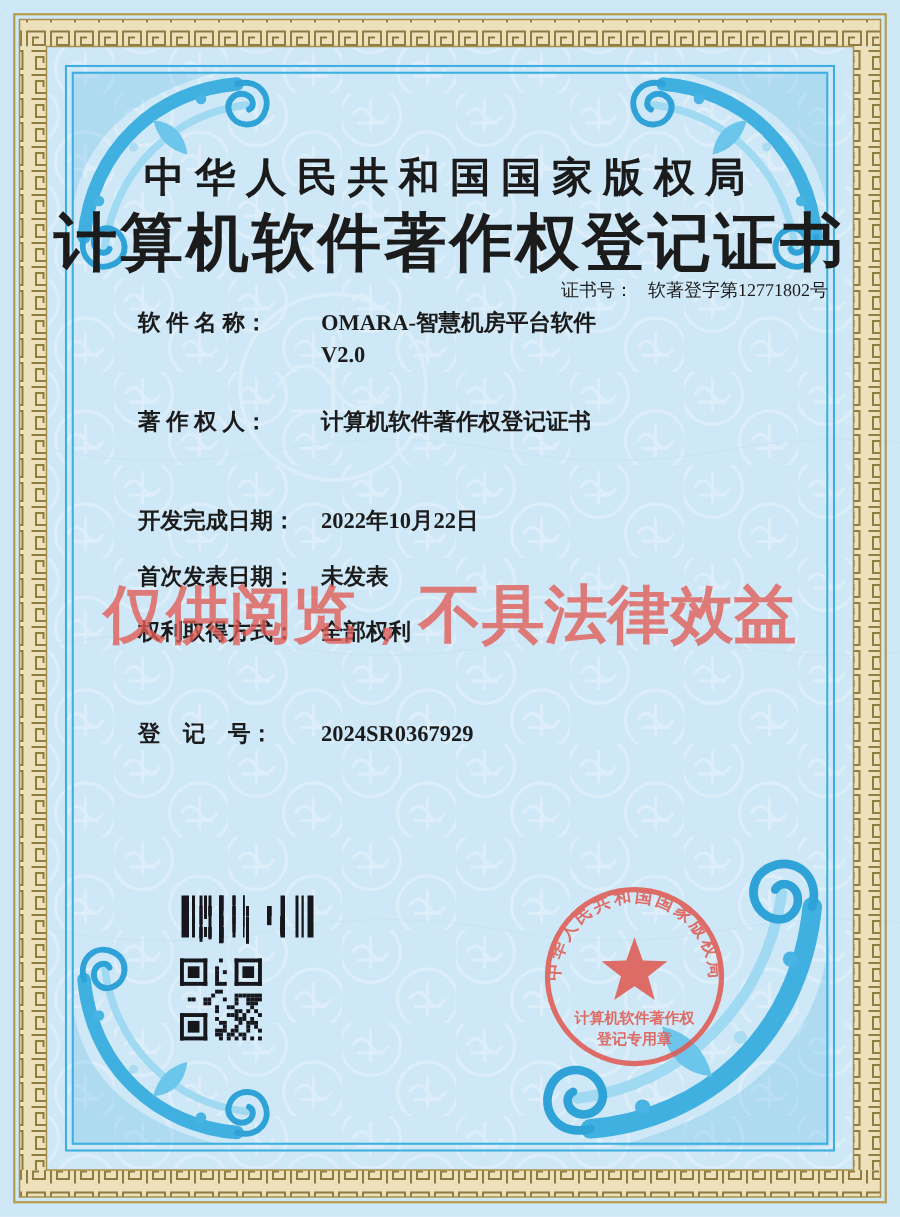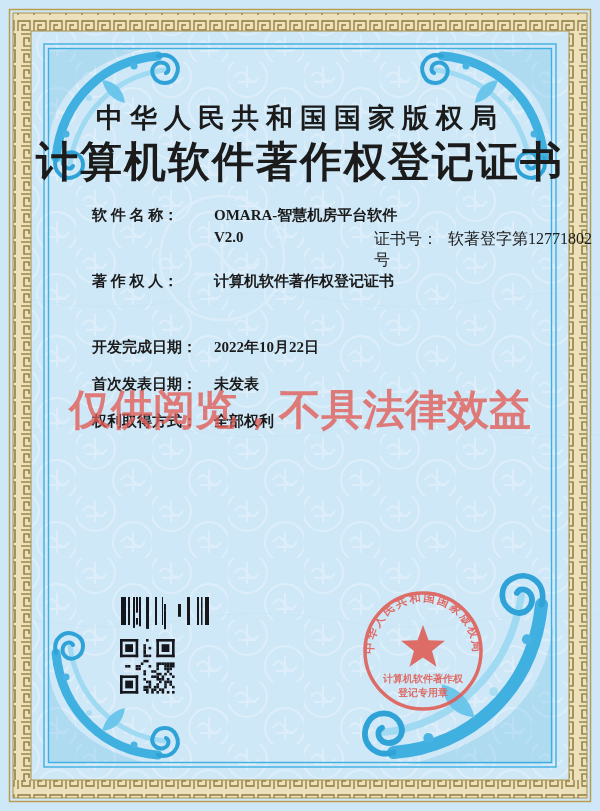--- a/index.html
+++ b/index.html
@@ -2,21 +2,21 @@
 <html><head>
 <meta charset="utf-8">
 <style>
   html,body{margin:0;padding:0;}
   body{width:600px;height:811px;background:#e8f2fa;font-family:"Liberation Serif","DejaVu Serif",serif;}
   #page{position:relative;width:600px;height:811px;overflow:hidden;background:#cfe8f7;}
   #decor{position:absolute;left:0;top:0;z-index:1;}
   .abs{position:absolute;z-index:2;color:#1b1b1b;}
   .issuer{left:0;top:100px;width:600px;text-align:center;font-size:27px;font-weight:bold;letter-spacing:7px;}
   .cert-title{left:0;top:134px;width:600px;text-align:center;font-size:42px;font-weight:900;letter-spacing:2px;}
-  .certno{left:374px;top:185px;font-size:16px;margin-top:44px;}
+  .certno{left:374px;top:185px;font-size:12px;}
   .certno .val{margin-left:10px;}
   .row{left:66px;font-size:15px;font-weight:bold;white-space:nowrap;margin-left:26px;}
   .row .lbl{display:inline-block;width:122px;}
   .r1{top:206px}.r1b{top:229px;left:188px}.r2{top:272px}.r3{top:338px}
   .r4{top:375px}.r5{top:412px}.r6{top:446px}.r7{top:480px}
   .statement{left:60px;top:512px;width:484px;font-size:15.5px;font-weight:bold;line-height:33px;text-indent:2em;}
   .seal-date{left:366px;top:708px;font-size:17px;letter-spacing:1px;}
   .overlay-watermark{left:0;top:382px;width:600px;text-align:center;font-size:42px;font-weight:600;
     color:#e25c55;opacity:0.78;z-index:3;font-family:Liberation Sans, sans-serif;white-space:nowrap;}
 </style>
@@ -274,17 +274,20 @@
   </div>
   <div class="abs row r3">
     <span class="lbl">开发完成日期：</span><span>2022年10月22日</span>
   </div>
   <div class="abs row r4">
     <span class="lbl">首次发表日期：</span><span>未发表</span>
   </div>
   <div class="abs row r5">
     <span class="lbl">权利取得方式：</span><span>全部权利</span>
   </div>
+  <div class="abs row r7">
+    <span class="lbl">登　记　号：</span><span>2024SR0367929</span>
+  </div>
 
 
 
   <div class="abs overlay-watermark">仅供阅览，不具法律效益</div>
 </div>
 
 </body></html>

